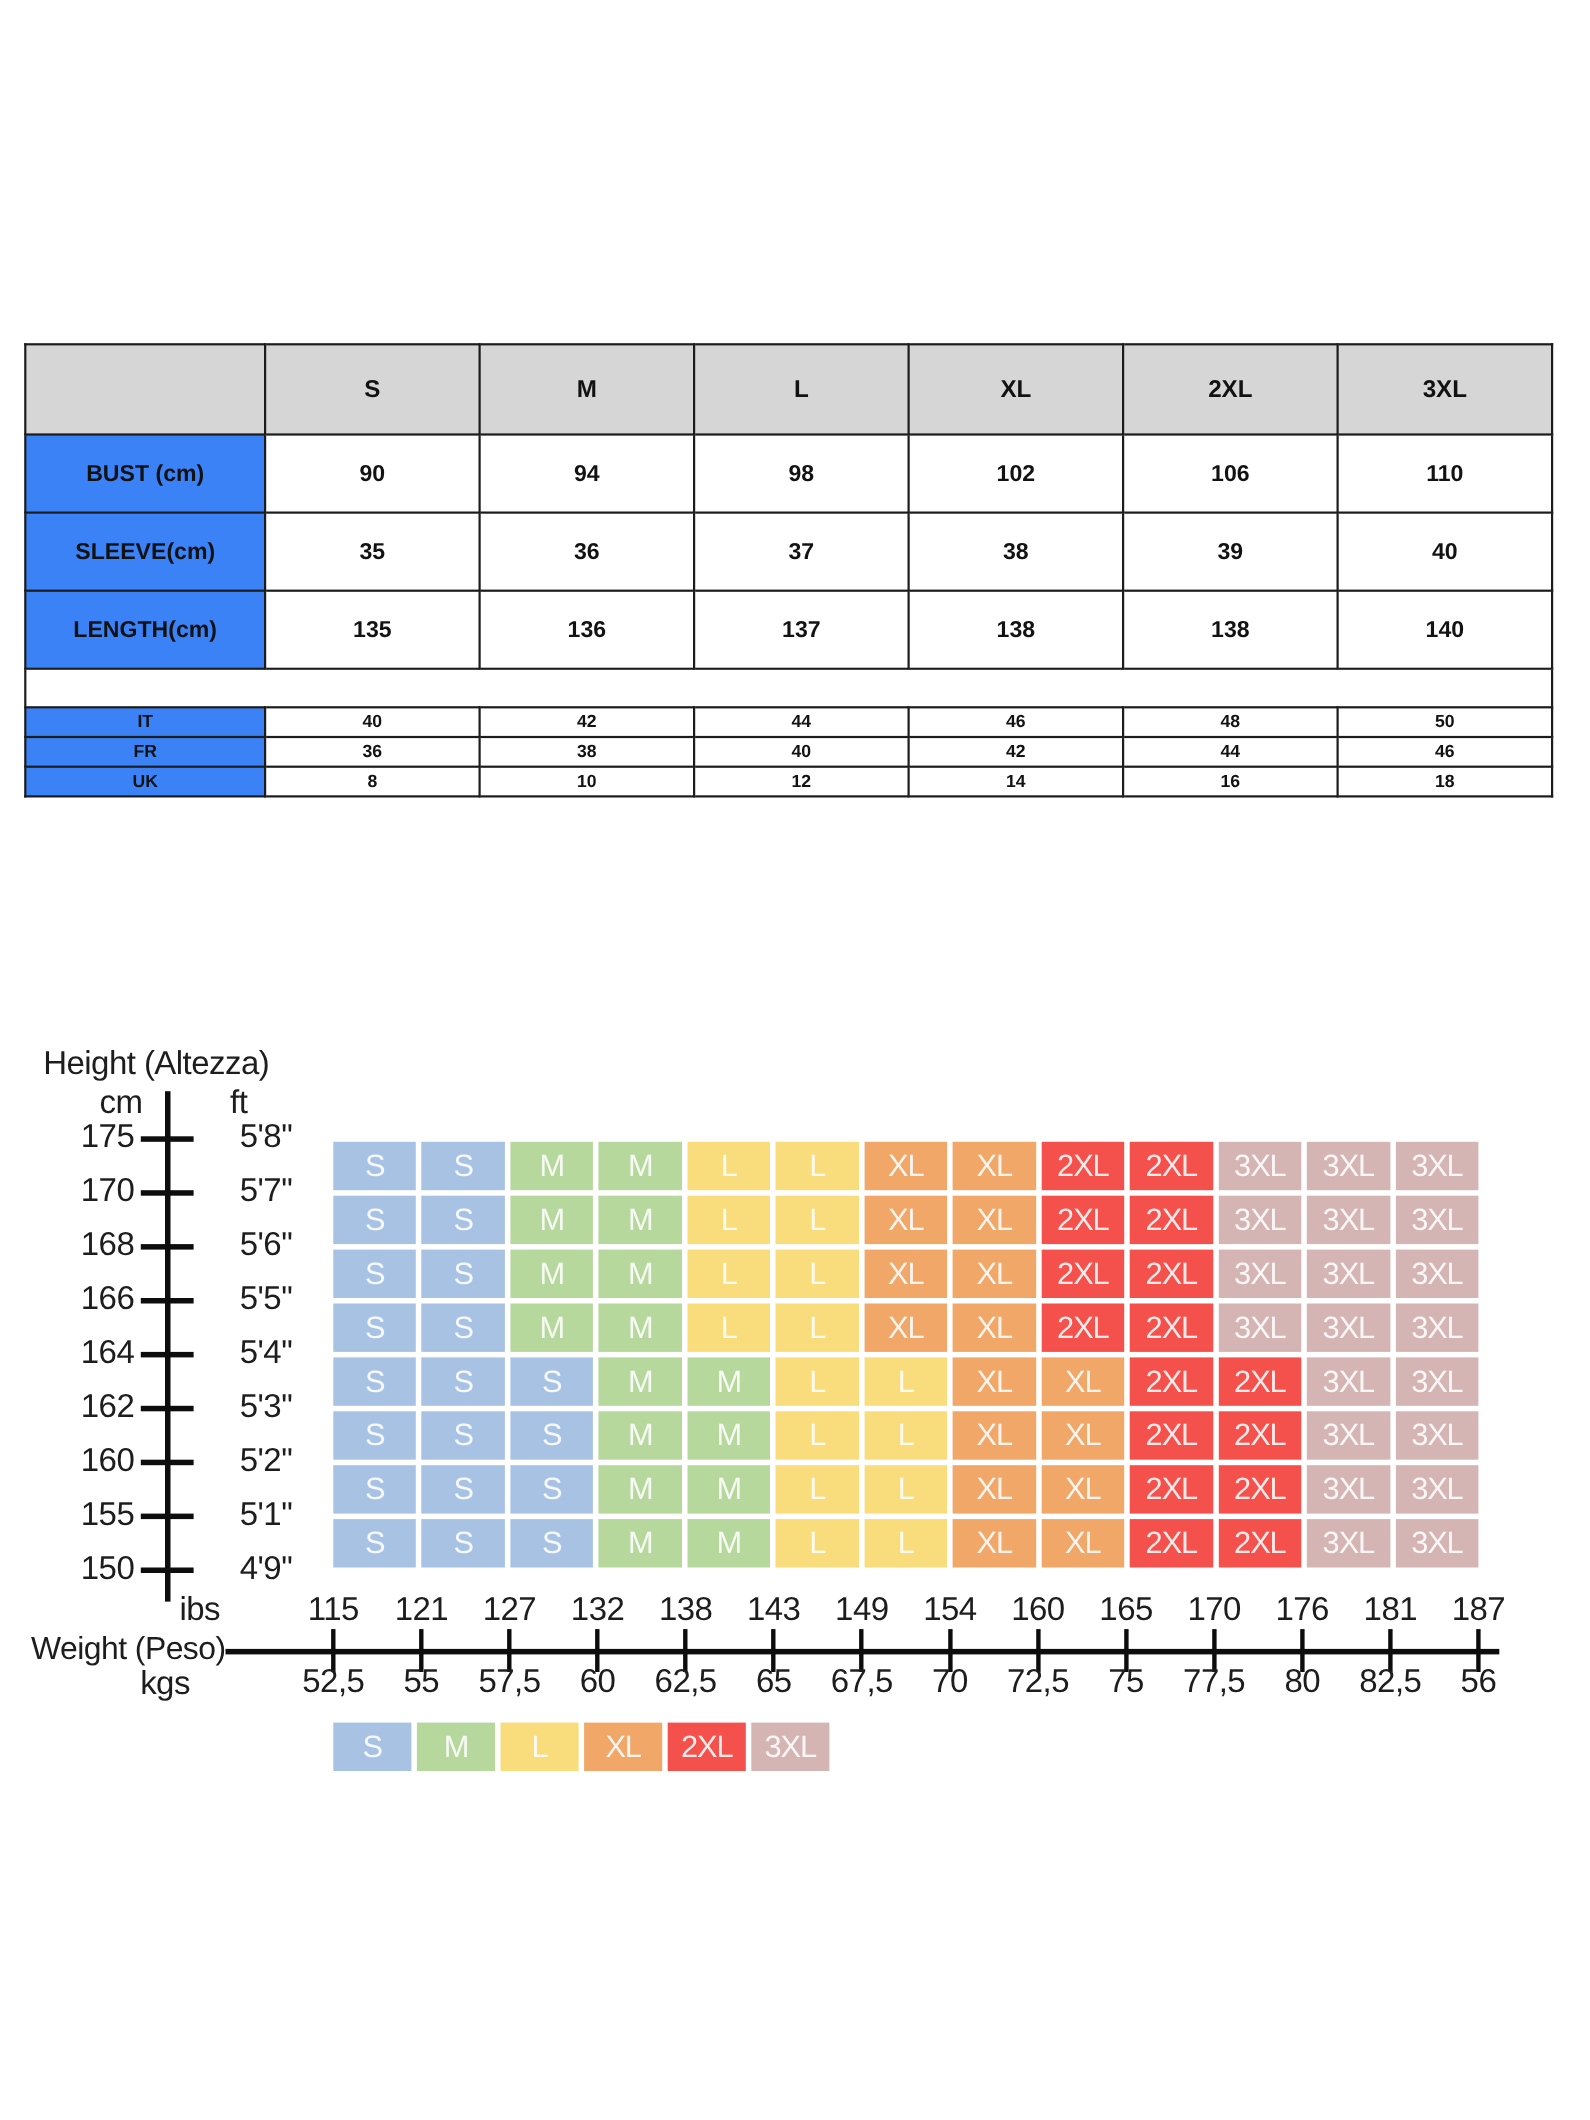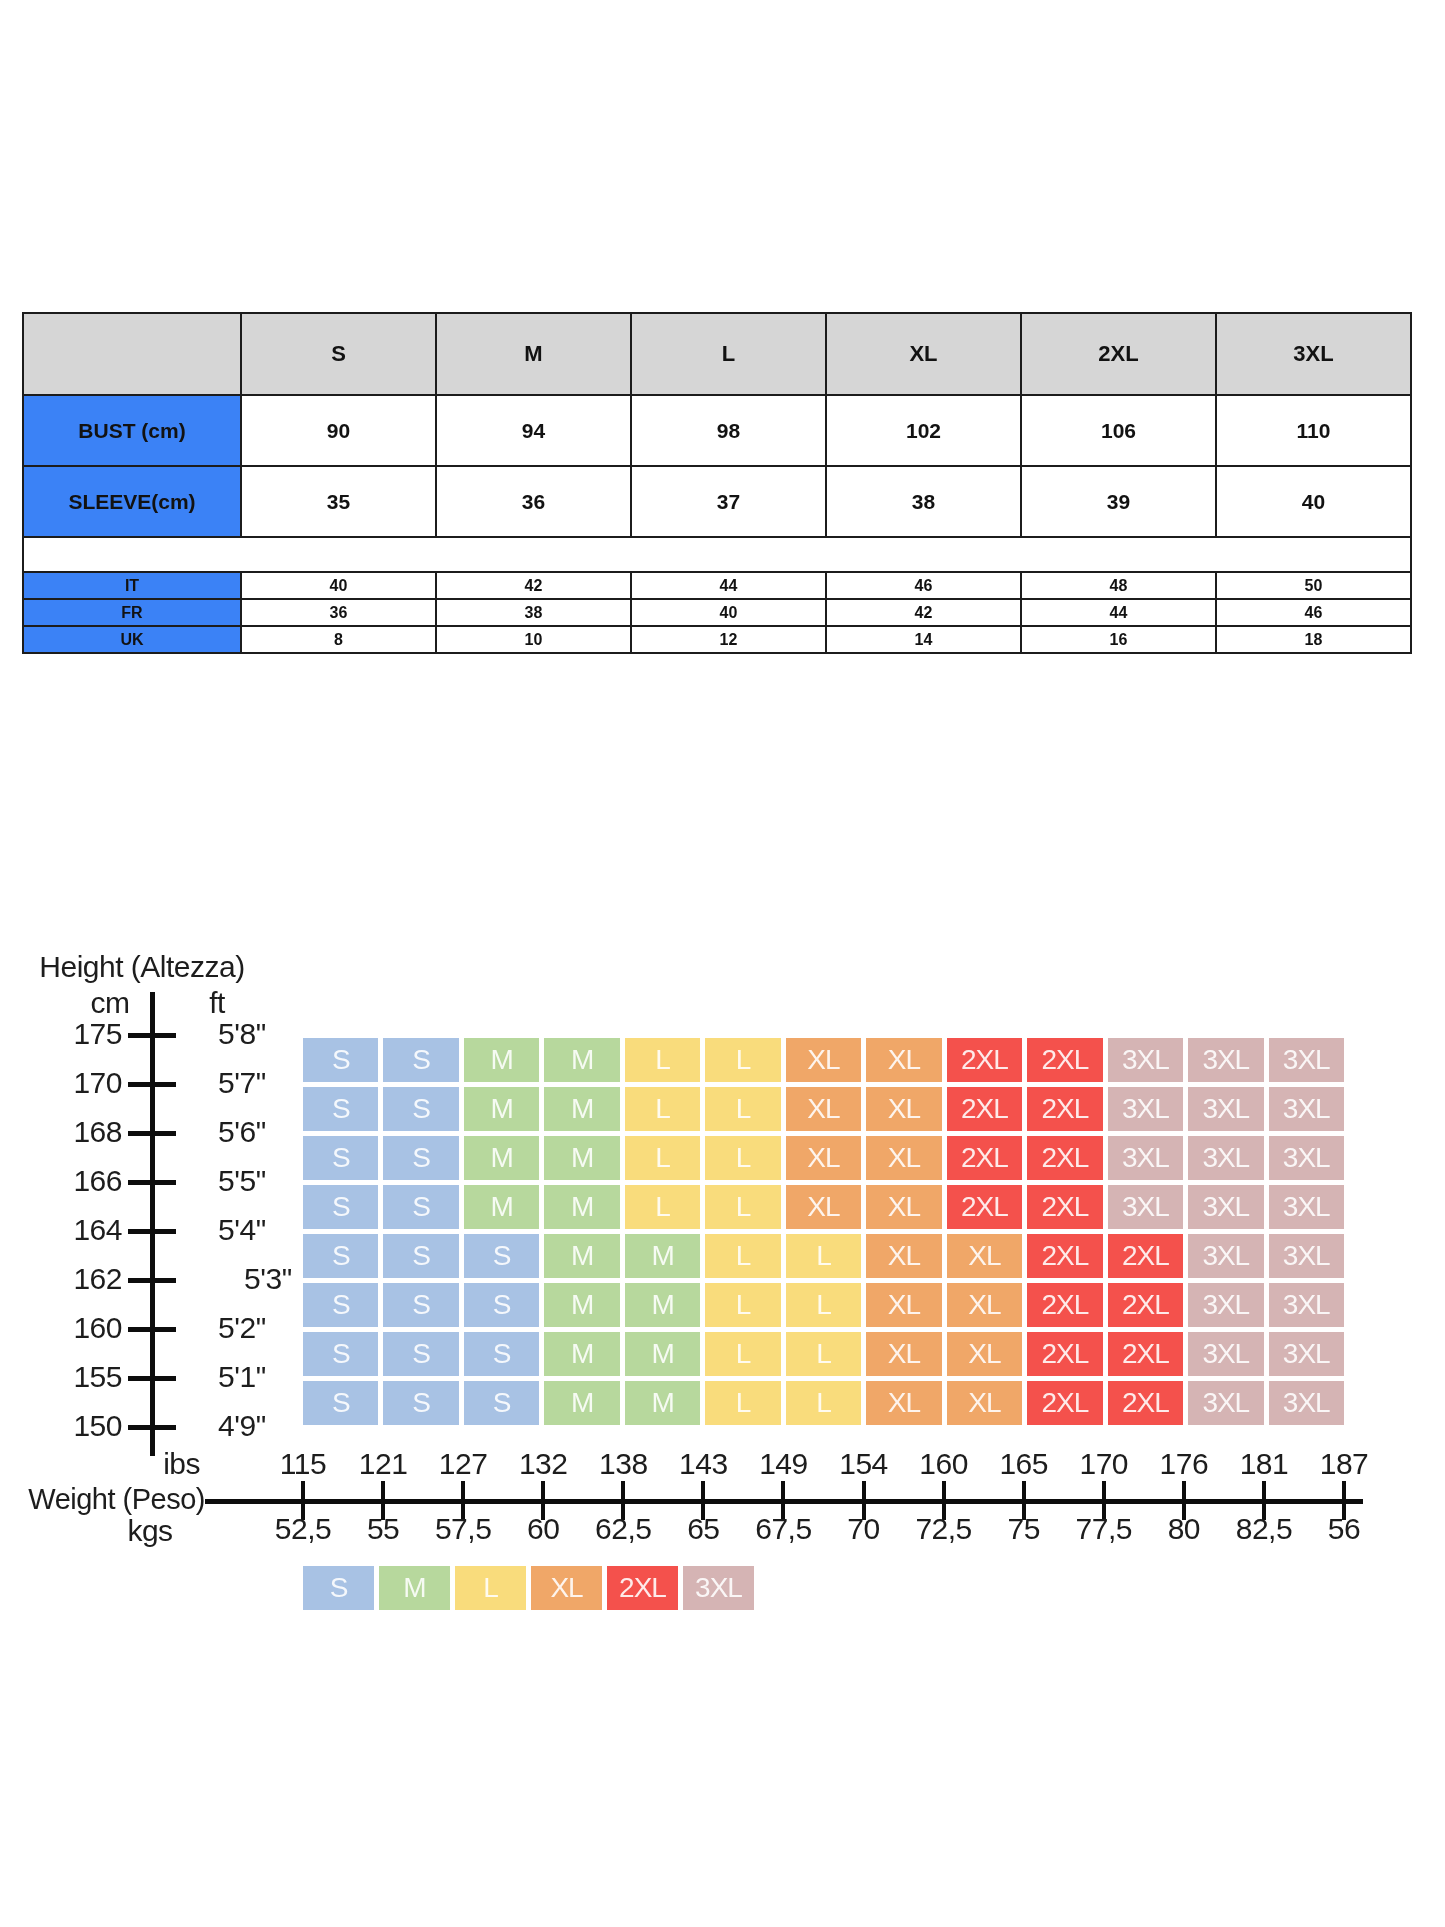--- a/index.html
+++ b/index.html
@@ -87,20 +87,29 @@
             <td>110</td>
           </tr>
           <tr>
             <th class="lbl">SLEEVE(cm)</th>
             <td>35</td>
             <td>36</td>
             <td>37</td>
             <td>38</td>
             <td>39</td>
             <td>40</td>
+          </tr>
+          <tr>
+            <th class="lbl">LENGTH(cm)</th>
+            <td>135</td>
+            <td>136</td>
+            <td>137</td>
+            <td>138</td>
+            <td>138</td>
+            <td>140</td>
           </tr>
         </tbody>
     </table>
     <div id="table-gap"></div>
     <table id="conv-table" class="tbl">
       <colgroup>
           <col style="width:218px">
           <col>
           <col>
           <col>
@@ -156,21 +165,21 @@
         <div class="abs chart-txt cm-label" style="top: 1115px;">168</div>
         <div class="abs chart-txt ft-label" style="top: 1115px;">5'6''</div>
         <div class="abs h-tick" style="top: 1180px;"></div>
         <div class="abs chart-txt cm-label" style="top: 1164px;">166</div>
         <div class="abs chart-txt ft-label" style="top: 1164px;">5'5''</div>
         <div class="abs h-tick" style="top: 1229px;"></div>
         <div class="abs chart-txt cm-label" style="top: 1213px;">164</div>
         <div class="abs chart-txt ft-label" style="top: 1213px;">5'4''</div>
         <div class="abs h-tick" style="top: 1278px;"></div>
         <div class="abs chart-txt cm-label" style="top: 1262px;">162</div>
-        <div class="abs chart-txt ft-label" style="top: 1262px; margin-left: 26px;">5'3''</div>
+        <div class="abs chart-txt ft-label" style="top: 1262px;">5'3''</div>
         <div class="abs h-tick" style="top: 1327px;"></div>
         <div class="abs chart-txt cm-label" style="top: 1311px;">160</div>
         <div class="abs chart-txt ft-label" style="top: 1311px;">5'2''</div>
         <div class="abs h-tick" style="top: 1376px;"></div>
         <div class="abs chart-txt cm-label" style="top: 1360px;">155</div>
         <div class="abs chart-txt ft-label" style="top: 1360px;">5'1''</div>
         <div class="abs h-tick" style="top: 1425px;"></div>
         <div class="abs chart-txt cm-label" style="top: 1409px;">150</div>
         <div class="abs chart-txt ft-label" style="top: 1409px;">4'9''</div>
       </div>

